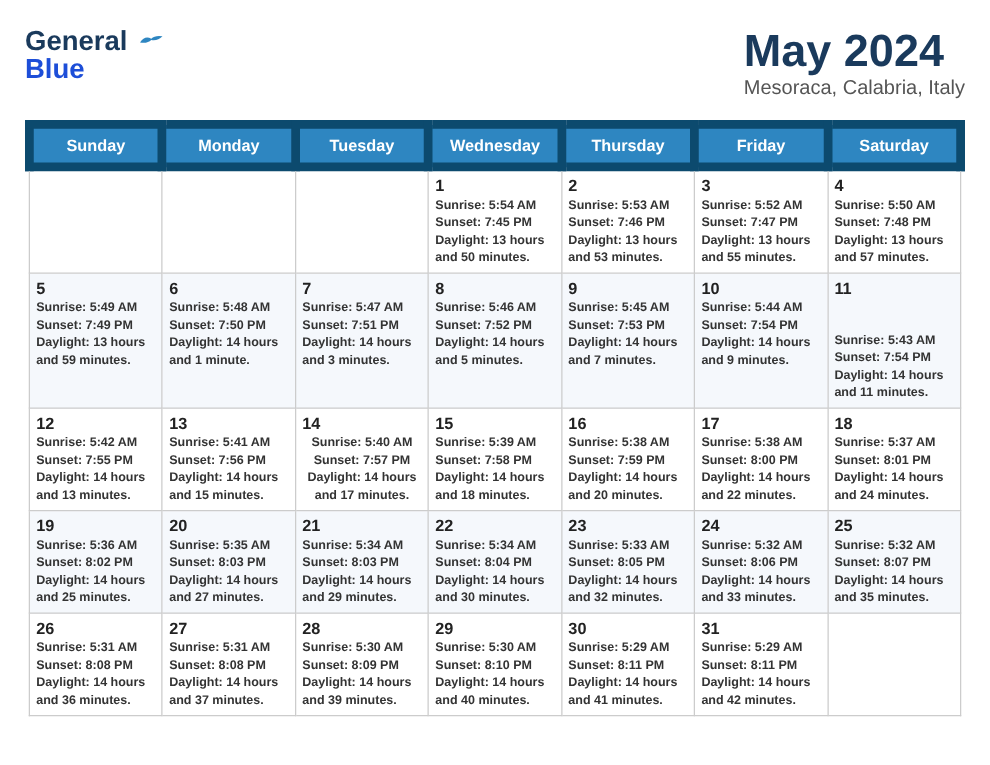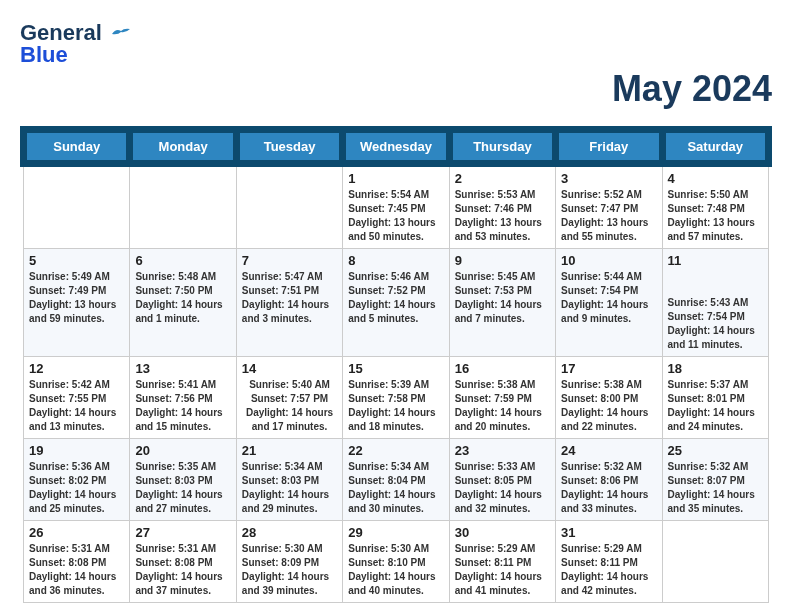--- a/index.html
+++ b/index.html
@@ -16,21 +16,20 @@
       align-items: flex-start;
       margin-bottom: 16px;
     }
     .logo {
       display: flex;
       flex-direction: column;
       align-items: flex-start;
     }
     .title-block {
       text-align: left;
-      margin-top: 48px;
     }
     .month-year {
       font-size: 36px;
       font-weight: bold;
       color: #1a3a5c;
     }
     .location {
       font-size: 16px;
       color: #555;
     }
@@ -85,20 +84,21 @@
         <span style="color:#1a3a5c;">General</span>
         <svg width="22" height="16" viewBox="0 0 22 16" style="vertical-align:middle;margin-left:2px;">
           <path d="M2,8 Q6,2 11,5 Q14,2 20,3 Q16,7 11,6 Q8,9 2,8Z" fill="#2e86c1"></path>
         </svg>
       </div>
     </div>
     <div style="font-size:22px;font-weight:bold;color:#1d4ed8;margin-top:-4px;">Blue</div>
   </div>
   <div class="title-block">
     <div class="month-year">May 2024</div>
+    <div class="location">Mesoraca, Calabria, Italy</div>
   </div>
 </div>
 
 <table>
   <thead>
     <tr>
     <th>Sunday</th>
         <th>Monday</th>
         <th>Tuesday</th>
         <th>Wednesday</th>

